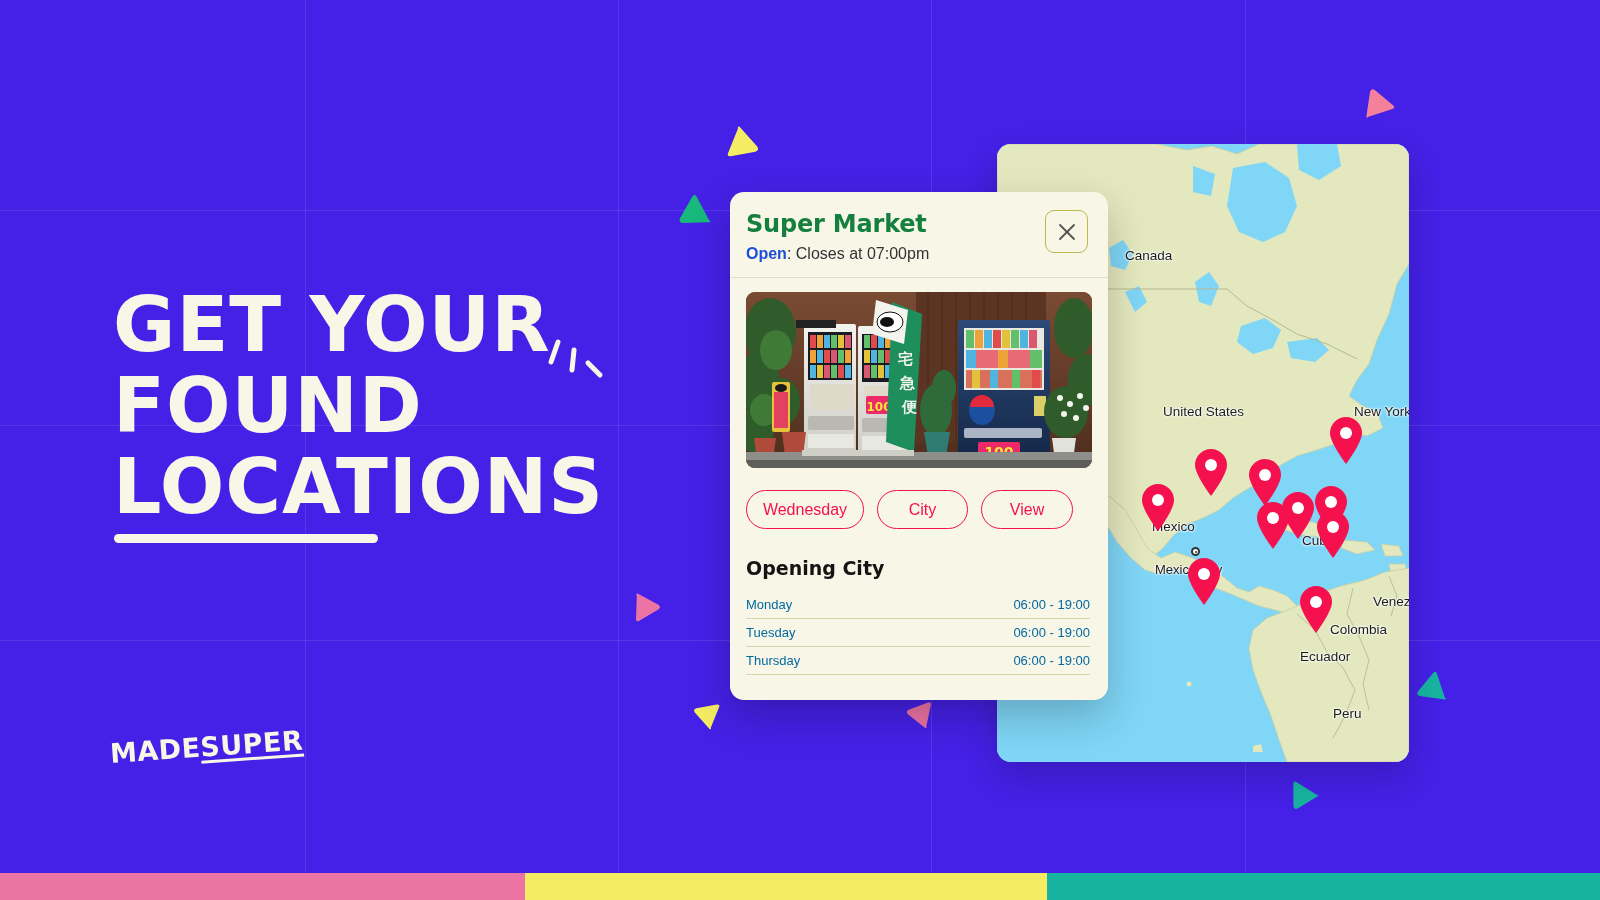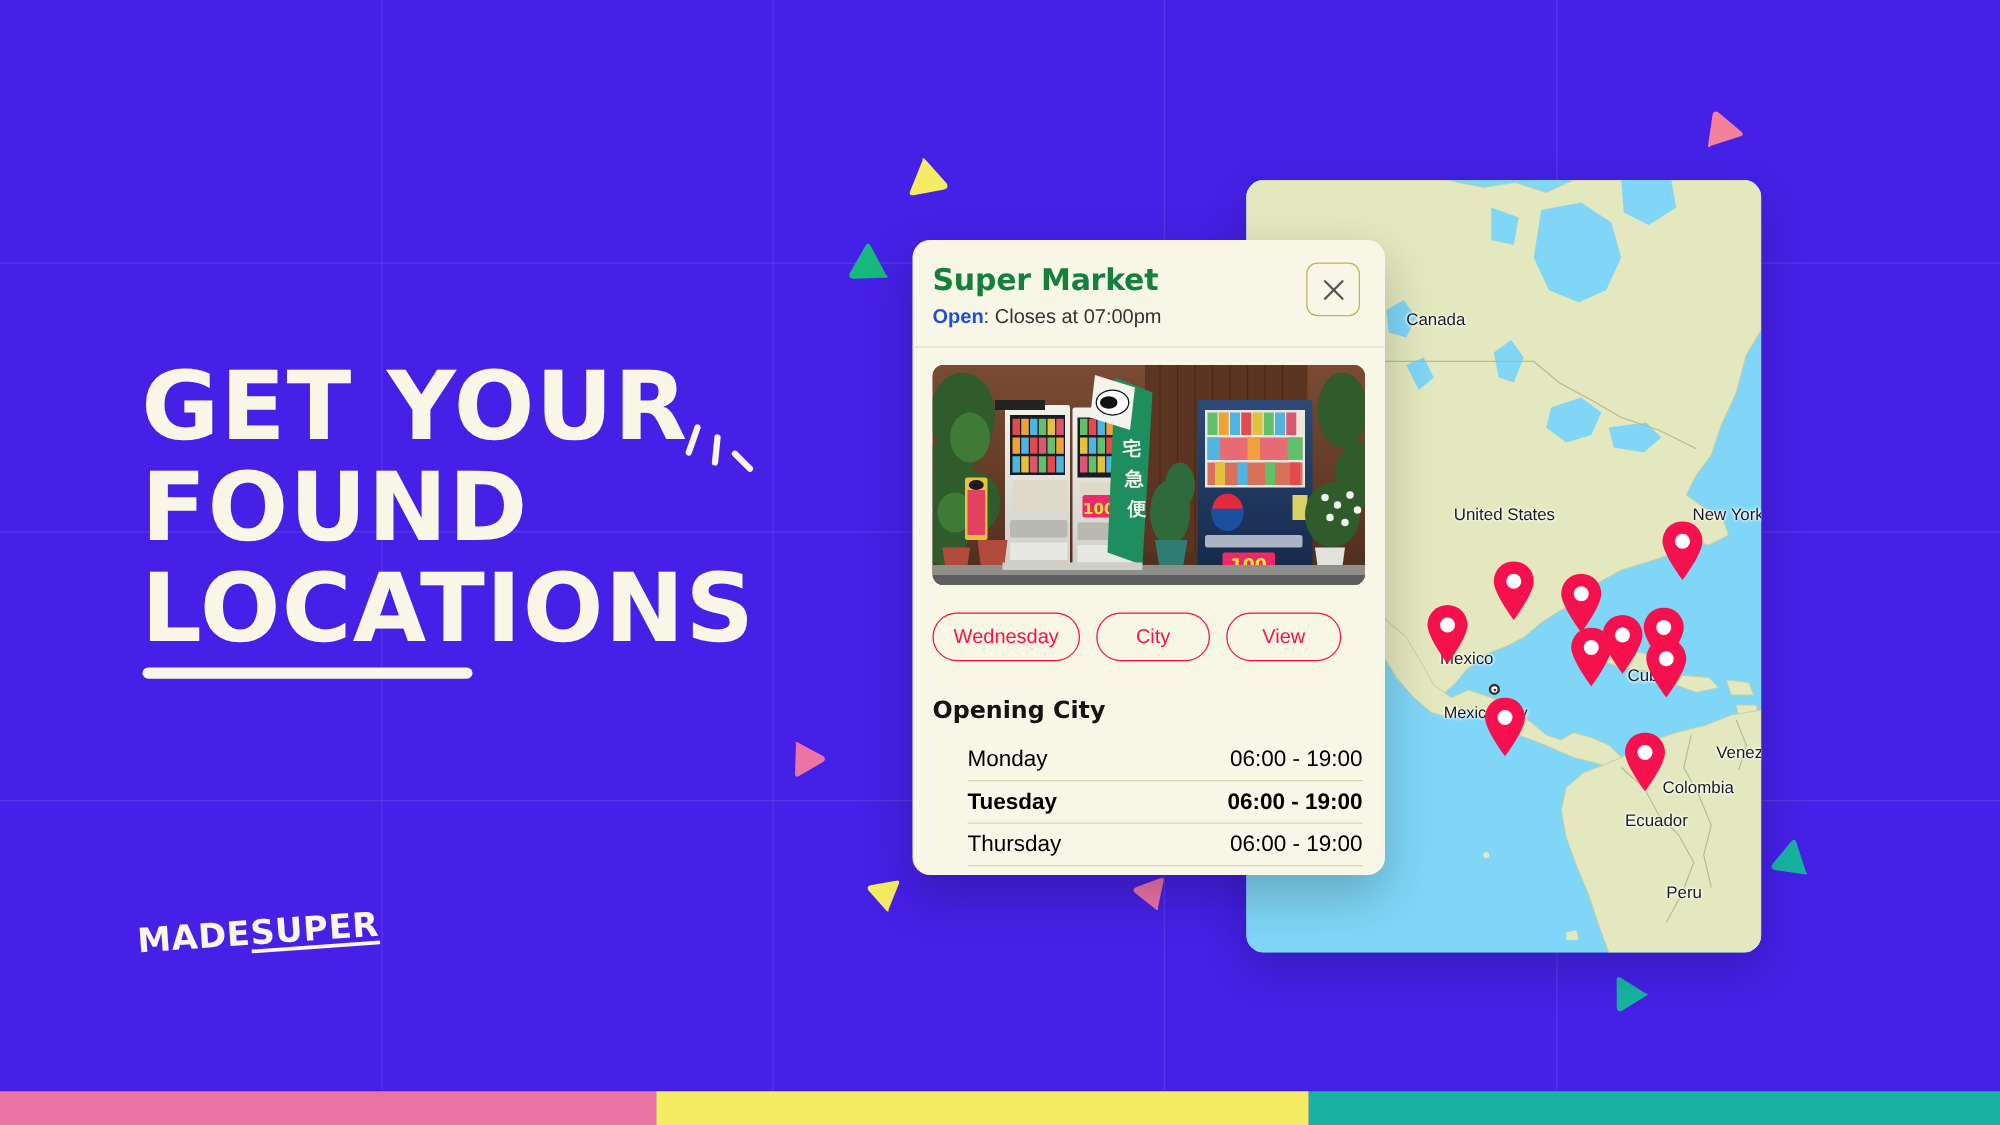--- a/index.html
+++ b/index.html
@@ -191,27 +191,26 @@
     font-family: "DejaVu Sans", sans-serif;
     font-weight: bold;
     font-size: 19px;
     color: #141414;
   }
   #hours-list { padding: 0 18px 0 16px; margin-top: 12px; }
   .hours-row {
     display: flex;
     justify-content: space-between;
     align-items: center;
-    font-size: 18px;
-    color: #000000;
+    font-size: 13px;
+    color: #0369a1;
     padding: 6px 0;
     border-bottom: 1px solid #D8D5A9;
-    margin-left: 28px;
-  }
-  .hours-row.today { font-weight: bold; }
+  }
+  .hours-row.today { font-weight: normal; }
   .hours-row:last-child { border-bottom: 1px solid #D8D5A9; }
 
   
   #footer-bar {
     position: absolute;
     left: 0; bottom: 0;
     width: 1600px; height: 27px;
     display: flex;
   }
   #footer-bar div { height: 100%; }

